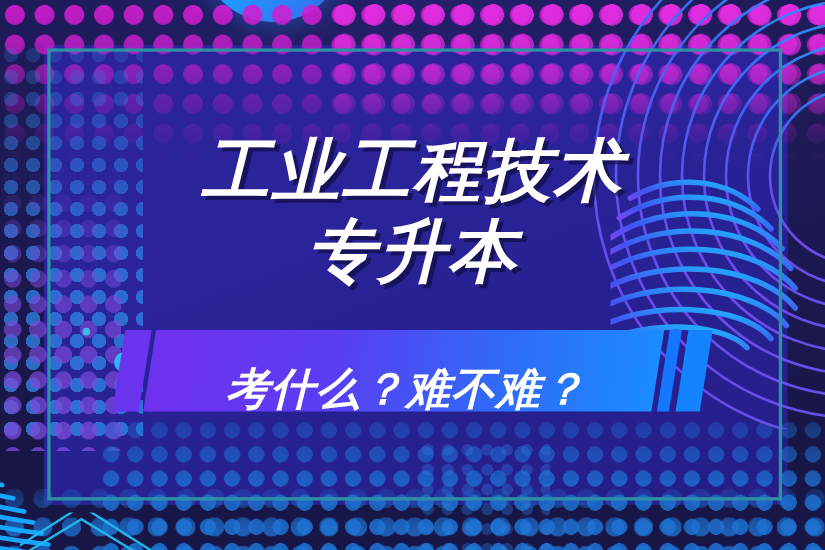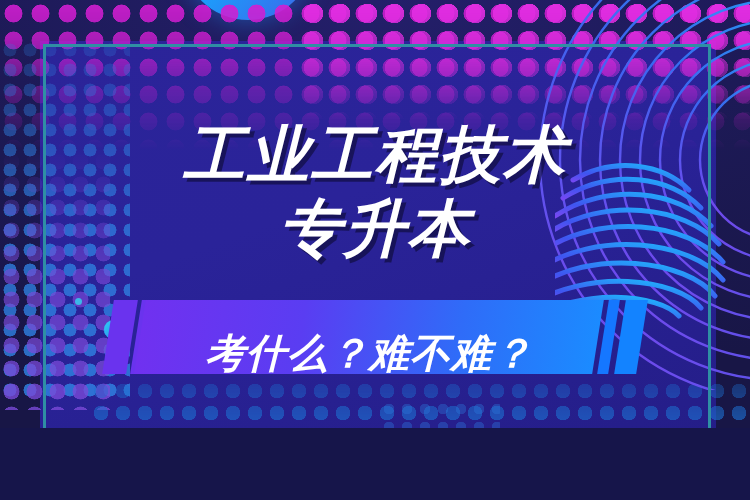--- a/index.html
+++ b/index.html
@@ -2,21 +2,21 @@
 <html><head>
 <meta charset="utf-8">
 <style>
   html,body{margin:0;padding:0;}
   body{
     width:750px;height:500px;overflow:hidden;
     font-family:"Liberation Sans","DejaVu Sans",sans-serif;
     background:#16154a;
   }
   #poster{
-    position:relative;width:750px;height:428px;overflow:hidden;
+    position:relative;width:750px;height:500px;overflow:hidden;
     background:#ec4899;
   }
   .layer{position:absolute;inset:0;}
 
   
   .bg-outer{
     background:
       radial-gradient(120% 90% at 50% 0%, #241f6b 0%, #1d1a57 45%, #181646 100%);
   }
   

